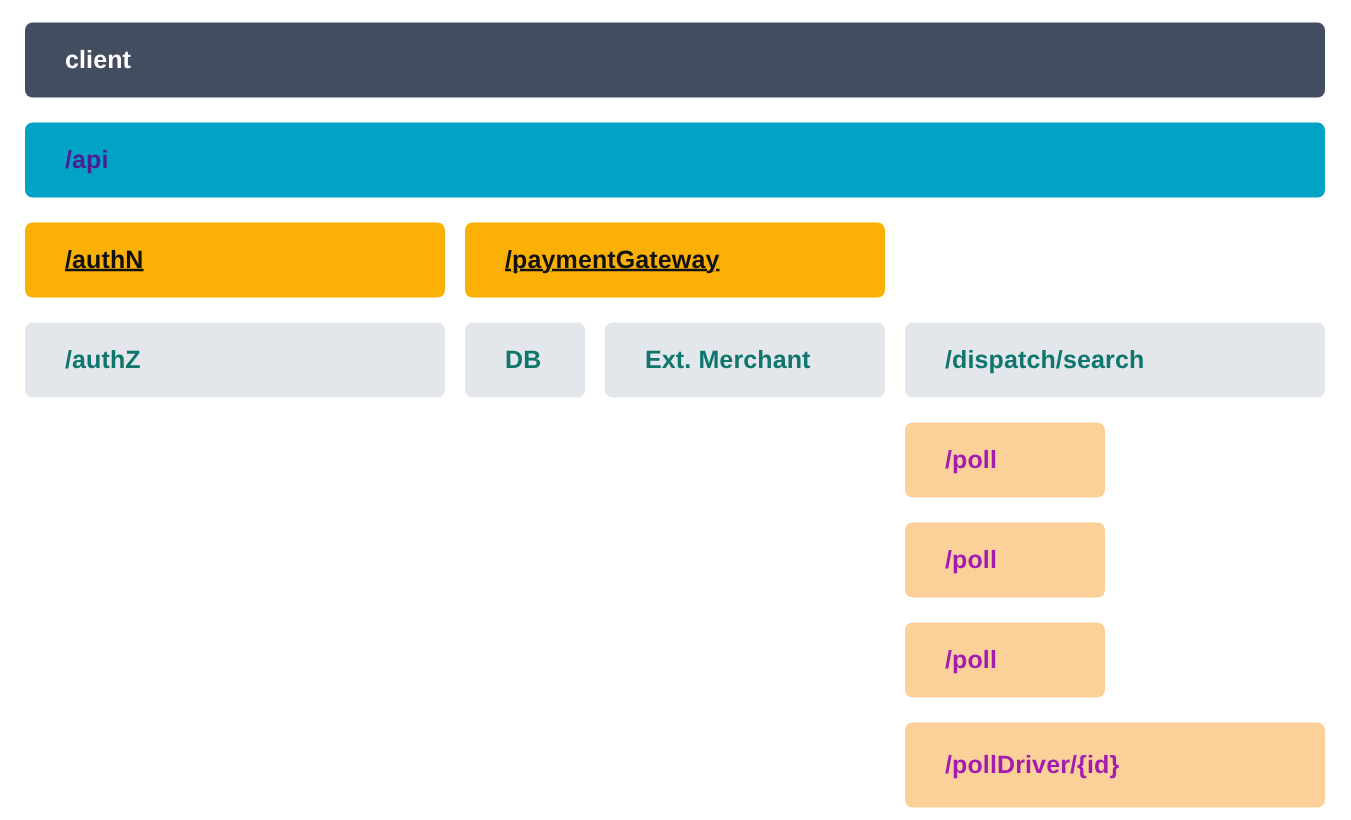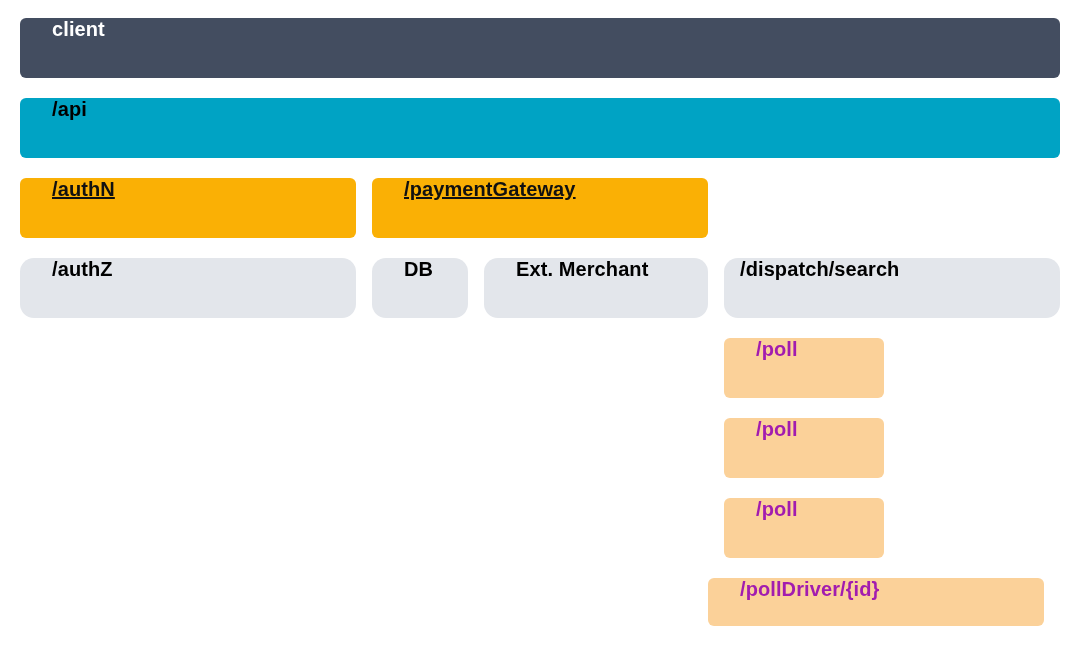--- a/index.html
+++ b/index.html
@@ -17,43 +17,43 @@
     position: relative;
     width: 1081px;
     height: 656px;
     background: #ffffff;
   }
   .node {
     position: absolute;
     box-sizing: border-box;
     border-radius: 6px;
     display: flex;
+    align-items: center;
     padding-left: 32px;
     font-size: 20px;
     font-weight: bold;
     letter-spacing: 0.1px;
     white-space: nowrap;
   }
   .node.lvl-client {
     background: #434d60;
     color: #ffffff;
   }
   .node.lvl-api {
     background: #00a3c4;
-    color: #000000;
+    color: #4c1d95;
   }
   .node.lvl-service {
     background: #fab005;
     color: #111111;
     text-decoration: underline;
   }
   .node.lvl-resource {
     background: #e3e6eb;
-    color: #000000;
-    border-radius: 14px;
+    color: #0f766e;
   }
   .node.lvl-poll {
     background: #fbd199;
     color: #a21caf;
   }
 </style>
 </head>
 <body>
 
 <div id="diagram">
@@ -71,28 +71,28 @@
     </div>
     <div class="node lvl-resource" style="left: 20px; top: 258px; width: 336px; height: 60px;">
       <span>/authZ</span>
     </div>
     <div class="node lvl-resource" style="left: 484px; top: 258px; width: 224px; height: 60px;">
       <span>Ext. Merchant</span>
     </div>
     <div class="node lvl-resource" style="left: 372px; top: 258px; width: 96px; height: 60px;">
       <span>DB</span>
     </div>
-    <div class="node lvl-resource" style="left: 724px; top: 258px; width: 336px; height: 60px; padding-left: 16px;">
+    <div class="node lvl-resource" style="left: 724px; top: 258px; width: 336px; height: 60px;">
       <span>/dispatch/search</span>
     </div>
     <div class="node lvl-poll" style="left: 724px; top: 338px; width: 160px; height: 60px;">
       <span>/poll</span>
     </div>
     <div class="node lvl-poll" style="left: 724px; top: 418px; width: 160px; height: 60px;">
       <span>/poll</span>
     </div>
     <div class="node lvl-poll" style="left: 724px; top: 498px; width: 160px; height: 60px;">
       <span>/poll</span>
     </div>
-    <div class="node lvl-poll" style="left: 708px; top: 578px; width: 336px; height: 48px;">
+    <div class="node lvl-poll" style="left: 724px; top: 578px; width: 336px; height: 68px;">
       <span>/pollDriver/{id}</span>
     </div>
   </div>
 
 </body></html>

